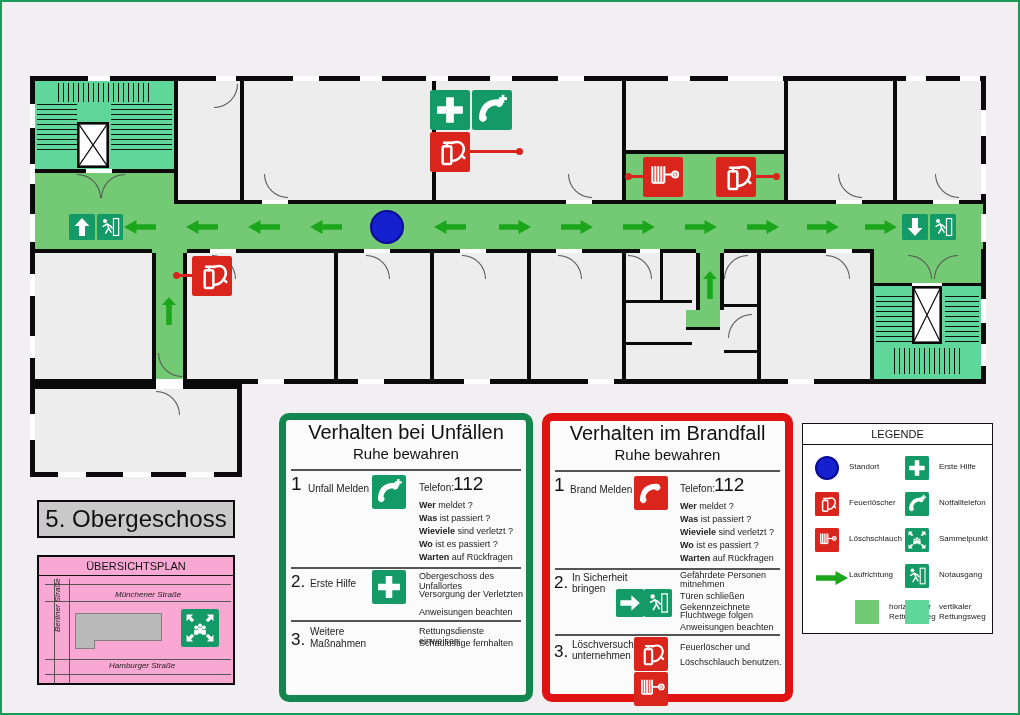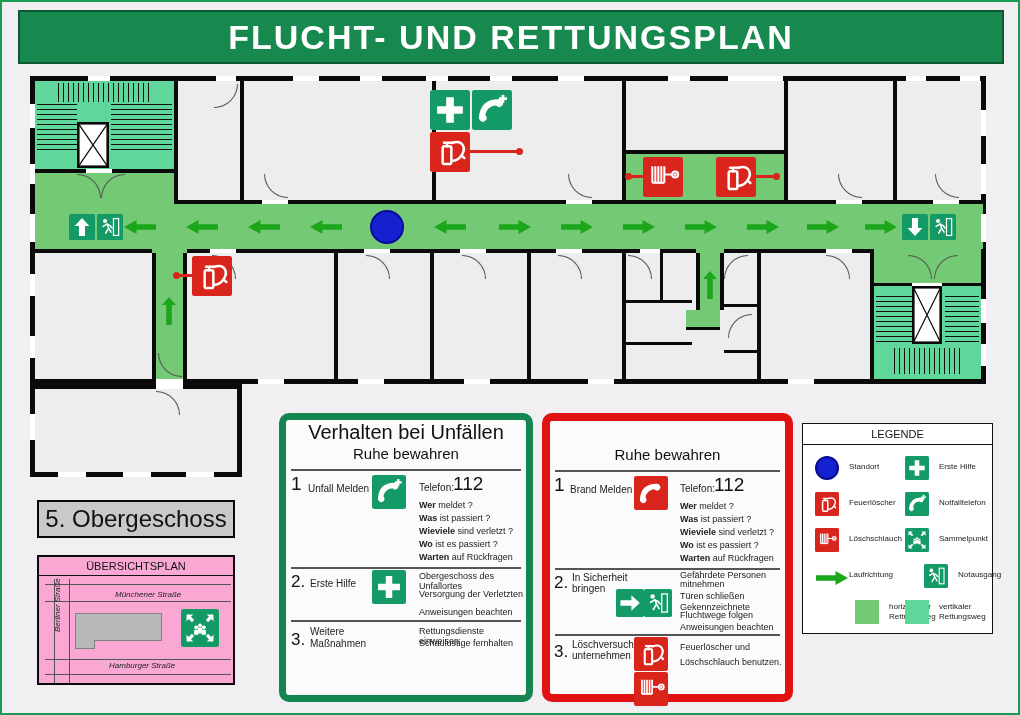--- a/index.html
+++ b/index.html
@@ -59,23 +59,20 @@
   
   .infobox{left:808px;top:649px;width:183px;height:53px;background:#fff;border:1.5px solid #111;box-sizing:border-box;}
   .ib1{font-size:12.5px;}
   .ib2{font-size:9px;}
 </style>
 </head>
 <body>
 
 <div class="page">
 
-  <div class="abs header">
-    <span>FLUCHT- UND RETTUNGSPLAN</span>
-  </div>
 
   <div class="abs" id="plan">
       <div class="abs bld" style="left: 2px; top: 2px; width: 956px; height: 308px;"></div>
       <div class="abs bld" style="left: 2px; top: 310px; width: 212px; height: 93px;"></div>
       <div class="abs grn" style="left: 7px; top: 130px; width: 948px; height: 45px;"></div>
       <div class="abs mnt" style="left: 7px; top: 7px; width: 139px; height: 88px;"></div>
       <div class="abs stripes-h" style="left: 9px; top: 30px; width: 40px; height: 48px;"></div>
       <div class="abs stripes-h" style="left: 83px; top: 30px; width: 61px; height: 48px;"></div>
       <div class="abs stripes-v" style="left: 30px; top: 9px; width: 92px; height: 19px;"></div>
       <div class="abs wall" style="left: 7px; top: 95px; width: 139px; height: 4px;"></div>
@@ -390,20 +387,21 @@
 
     <div class="abs phr" style="top:200px;width:230px"></div>
     <div class="abs pnum" style="left:5px;top:210px">3.</div>
     <div class="abs plab" style="left:24px;top:206px">Weitere</div>
     <div class="abs plab" style="left:24px;top:218px">Maßnahmen</div>
     <div class="abs pq" style="left:133px;top:206px">Rettungsdienste einweisen</div>
     <div class="abs pq" style="left:133px;top:218px">Schaulustige fernhalten</div>
   </div>
 
   <div class="abs panel rpanel">
+    <div class="abs ptitle">Verhalten im Brandfall</div>
     <div class="abs psub">Ruhe bewahren</div>
     <div class="abs phr" style="top:49px;width:225px"></div>
 
     <div class="abs pnum1" style="left:4px;top:53px">1</div>
     <div class="abs plab" style="left:20px;top:63px">Brand Melden</div>
     <span class="abs" id="rp-phone" style="left:84px;top:55px"><svg width="34" height="34" viewBox="0 0 24 24">
           <rect width="24" height="24" rx="1.5" fill="#da251d"></rect>
           <g transform="rotate(-42 12 13)">
             <path d="M5.2 11.5 Q12 5.2 18.8 11.5" fill="none" stroke="#fff" stroke-width="3.6" stroke-linecap="round"></path>
             <circle cx="5.4" cy="12.2" r="2.2" fill="#fff"></circle>
@@ -540,21 +538,21 @@
           <div class="abs lglab" style="left: 34px; top: 6px; width: 52px;">Sammelpunkt</div>
         </div>
         <div class="abs " style="left: 12px; top: 140px; width: 85px; height: 30px;">
           <div class="abs " style="left: 0px; top: 0px; width: 34px; height: 26px;">
             <div style="margin-top:6px"><svg width="34" height="16" viewBox="0 0 34 16">
                 <path d="M1 5.3h19.5V1L33 8 20.5 15v-4.3H1z" fill="#1ca61c"></path>
               </svg></div>
           </div>
           <div class="abs lglab" style="left: 34px; top: 6px; width: 52px;">Laufrichtung</div>
         </div>
-        <div class="abs " style="left: 102px; top: 140px; width: 85px; height: 30px; margin-left: 19px;">
+        <div class="abs " style="left: 102px; top: 140px; width: 85px; height: 30px;">
           <div class="abs " style="left: 0px; top: 0px; width: 34px; height: 26px;"><svg width="24" height="24" viewBox="0 0 24 24">
               <rect width="24" height="24" rx="1.5" fill="#149a66"></rect>
               <g stroke="#fff" stroke-width="1.4" fill="none" stroke-linecap="round">
                 <rect x="15.2" y="4.2" width="4.8" height="15.6" stroke-width="1.1"></rect>
                 <circle cx="7.4" cy="6.4" r="1.9" fill="#fff" stroke="none"></circle>
                 <path d="M5.6 11.4l3.6-2 2.8 1.3 1.9 2.1"></path>
                 <path d="M9.4 9.3l1.3 3.7-2.7 4.6"></path>
                 <path d="M10.7 13l2.3 3.8"></path>
               </g>
             </svg></div>

